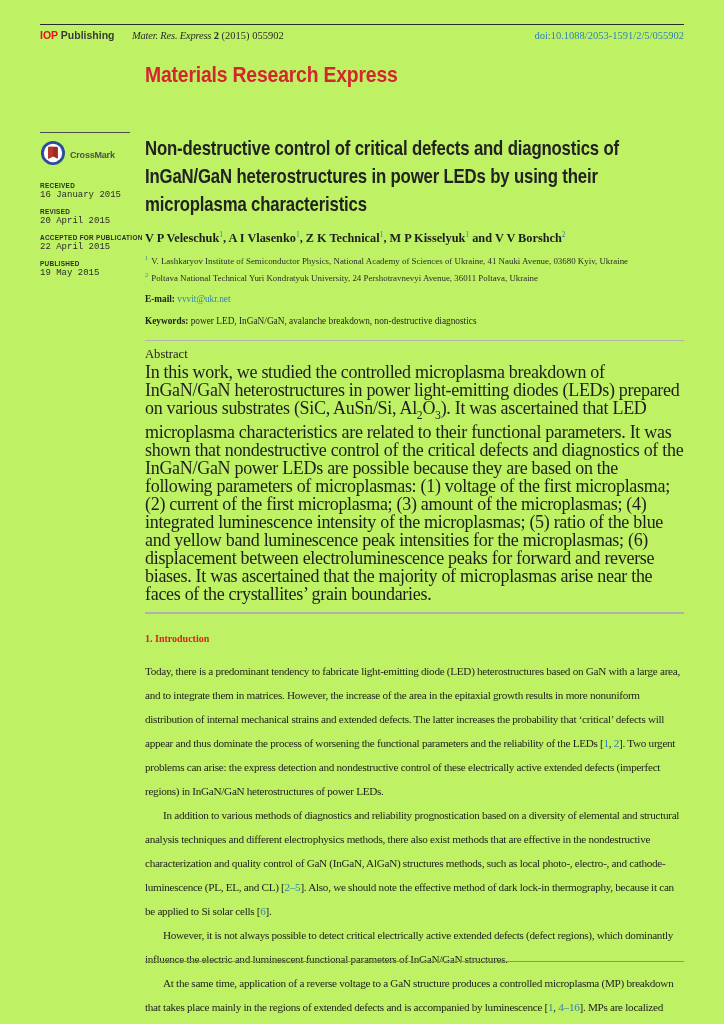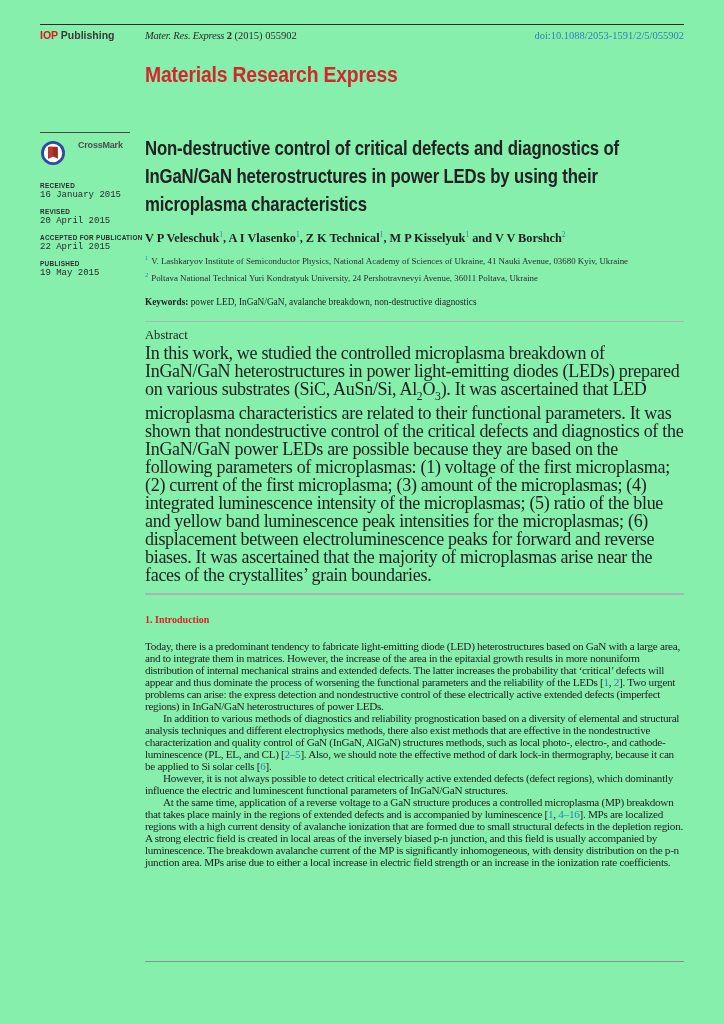--- a/index.html
+++ b/index.html
@@ -1,38 +1,38 @@
 <!DOCTYPE html>
 <html><head>
 <meta charset="utf-8">
 <style>
   * { margin:0; padding:0; box-sizing:border-box; }
   html,body { background:#ffffff; }
   .page {
-    position:relative; width:724px; height:1024px; background:#86efac;
+    position:relative; width:724px; height:1024px; background:#bef264;
     font-family:"Liberation Serif","DejaVu Serif",serif; color:#221f20;
     overflow:hidden;
   }
   
   .topline { position:absolute; left:40px; top:24px; width:644px; border-top:1.6px solid #2a2a2a; }
   .hdr-row { position:absolute; left:40px; top:29px; width:644px; height:14px; }
   .brand { position:absolute; left:0; top:0; font-family:"Liberation Sans",sans-serif; font-size:10.5px; font-weight:bold; color:#3a3a3a; }
   .brand .iop { color:#e3131b; }
-  .citation { position:absolute; left:105px; top:0.5px; font-size:10.5px; color:#2b2b2b; }
+  .citation { position:absolute; left:92px; top:0.5px; font-size:10.5px; color:#2b2b2b; }
   .citation i { letter-spacing:-0.2px; }
   .doi { position:absolute; right:0; top:0.5px; font-size:10.5px; color:#3080b5; text-decoration:none; }
   .journal-title {
     position:absolute; left:145px; top:62px;
     font-family:"Liberation Sans",sans-serif; font-weight:bold; font-size:22px; color:#d3272e;
     transform:scaleX(0.88); transform-origin:left top; letter-spacing:-0.2px; white-space:nowrap;
   }
   
   .sidebar { position:absolute; left:40px; top:132px; width:98px; }
   .sidebar-rule { border-top:1.4px solid #4a4a4a; width:90px; margin-bottom:7px; }
-  .crossmark { display:flex; align-items:flex-start; gap:12px; margin-bottom:12px; cursor:pointer; }
+  .crossmark { display:flex; align-items:center; gap:4px; margin-bottom:12px; cursor:pointer; }
   .crossmark-label { font-family:"Liberation Sans",sans-serif; font-weight:bold; font-size:9px; color:#4d4d4d; letter-spacing:-0.2px; }
   .date-item { margin-bottom:8px; }
   .date-label { font-family:"Liberation Sans",sans-serif; font-weight:bold; font-size:6.4px; letter-spacing:0.3px; color:#2b2b2b; white-space:nowrap; }
   .date-value { font-size:9px; color:#2b2b2b; margin-top:1px;font-family:Liberation Mono, monospace; }
   
   .main { position:absolute; left:145px; top:134px; width:539px; }
   .paper-label { font-family:"Liberation Sans",sans-serif; font-weight:bold; font-size:9.5px; letter-spacing:0.8px; color:#2b2b2b; margin-bottom:13px; }
   .title {
     font-family:"Liberation Sans",sans-serif; font-weight:bold; font-size:21px; line-height:28px; color:#222;
     width:676px; transform:scaleX(0.7974); transform-origin:left top; letter-spacing:-0.2px;
@@ -44,21 +44,21 @@
   .affil sup { font-size:6.5px; color:#3080b5; margin-right:3px; }
   .email-line { font-size:9.3px; margin-top:9px; }
   .kw-line { font-size:9.3px; margin-top:12px; }
   .lbl-bold { font-weight:bold; color:#1e1e1e; }
   a.plain-link { color:#3080b5; text-decoration:none; }
   .divider1 { border-top:1px solid #b3b3b3; margin-top:14px; }
   .divider2 { border-top:2.4px solid #b0b0b0; margin-top:9px; }
   .abstract-h { font-size:12.6px; font-weight:normal; margin-top:6px; color:#1e1e1e; }
   .abstract-body { font-size:18px; line-height:17.9px; letter-spacing:-0.3px; color:#1e1e1e; margin-top:2px; }
   .section-h { font-size:10px; font-weight:bold; color:#dd2026; margin-top:19px; margin-bottom:15px; }
-  .body-p { font-size:11.2px; line-height:12px; letter-spacing:-0.3px; color:#1e1e1e; }
+  .body-p { font-size:11.2px; line-height:24px; letter-spacing:-0.3px; color:#1e1e1e; }
   .body-p.indent { text-indent:18px; }
   sub { font-size:0.65em; }
   sup { font-size:0.65em; }
   .ref-link { color:#3080b5; cursor:pointer; }
   
   .footer { position:absolute; left:145px; top:961px; width:539px; }
   .footer-rule { border-top:1px solid #8f8f8f; }
   .copyright { font-size:9.3px; color:#2b2b2b; margin-top:3px; }
 </style>
 </head>
@@ -105,20 +105,21 @@
       <div class="date-label">PUBLISHED</div>
       <div class="date-value">19 May 2015</div>
     </div>
   </div>
 
   <div class="main">
     <h1 class="title">Non-destructive control of critical defects and diagnostics of InGaN/GaN heterostructures in power LEDs by using their microplasma characteristics</h1>
     <div class="authors"><span>V P Veleschuk</span><sup>1</sup><span>, A I Vlasenko</span><sup>1</sup><span>, Z K Technical</span><sup>1</sup><span>, M P Kisselyuk</span><sup>1</sup><span> and V V Borshch</span><sup>2</sup></div>
     <div class="affil"><sup>1</sup><span>V. Lashkaryov Institute of Semiconductor Physics, National Academy of Sciences of Ukraine, 41 Nauki Avenue, 03680 Kyiv, Ukraine</span></div>
     <div class="affil"><sup>2</sup><span>Poltava National Technical Yuri Kondratyuk University, 24 Pershotravnevyi Avenue, 36011 Poltava, Ukraine</span></div>
+    <div class="email-line"><span class="lbl-bold">E-mail: </span><a class="plain-link" href="#">vvvit@ukr.net</a></div>
     <div class="kw-line"><span class="lbl-bold">Keywords: </span><span>power LED, InGaN/GaN, avalanche breakdown, non-destructive diagnostics</span></div>
     <div class="divider1"></div>
     <div class="abstract-h">Abstract</div>
     <div class="abstract-body"><span>In this work, we studied the controlled microplasma breakdown of InGaN/GaN heterostructures in power light-emitting diodes (LEDs) prepared on various substrates (SiC, AuSn/Si, Al</span><sub>2</sub><span>O</span><sub>3</sub><span>). It was ascertained that LED microplasma characteristics are related to their functional parameters. It was shown that nondestructive control of the critical defects and diagnostics of the InGaN/GaN power LEDs are possible because they are based on the following parameters of microplasmas: (1) voltage of the first microplasma; (2) current of the first microplasma; (3) amount of the microplasmas; (4) integrated luminescence intensity of the microplasmas; (5) ratio of the blue and yellow band luminescence peak intensities for the microplasmas; (6) displacement between electroluminescence peaks for forward and reverse biases. It was ascertained that the majority of microplasmas arise near the faces of the crystallites’ grain boundaries.</span></div>
     <div class="divider2"></div>
     <h2 class="section-h">1. Introduction</h2>
     <p class="body-p"><span>Today, there is a predominant tendency to fabricate light-emitting diode (LED) heterostructures based on GaN with a large area, and to integrate them in matrices. However, the increase of the area in the epitaxial growth results in more nonuniform distribution of internal mechanical strains and extended defects. The latter increases the probability that ‘critical’ defects will appear and thus dominate the process of worsening the functional parameters and the reliability of the LEDs [</span><a class="ref-link">1</a><span>, </span><a class="ref-link">2</a><span>]. Two urgent problems can arise: the express detection and nondestructive control of these electrically active extended defects (imperfect regions) in InGaN/GaN heterostructures of power LEDs.</span></p>
     <p class="body-p indent"><span>In addition to various methods of diagnostics and reliability prognostication based on a diversity of elemental and structural analysis techniques and different electrophysics methods, there also exist methods that are effective in the nondestructive characterization and quality control of GaN (InGaN, AlGaN) structures methods, such as local photo-, electro-, and cathode-luminescence (PL, EL, and CL) [</span><a class="ref-link">2–5</a><span>]. Also, we should note the effective method of dark lock-in thermography, because it can be applied to Si solar cells [</span><a class="ref-link">6</a><span>].</span></p>
     <p class="body-p indent"><span>However, it is not always possible to detect critical electrically active extended defects (defect regions), which dominantly influence the electric and luminescent functional parameters of InGaN/GaN structures.</span></p>
     <p class="body-p indent"><span>At the same time, application of a reverse voltage to a GaN structure produces a controlled microplasma (MP) breakdown that takes place mainly in the regions of extended defects and is accompanied by luminescence [</span><a class="ref-link">1</a><span>, </span><a class="ref-link">4–16</a><span>]. MPs are localized regions with a high current density of avalanche ionization that are formed due to small structural defects in the depletion region. A strong electric field is created in local areas of the inversely biased p-n junction, and this field is usually accompanied by luminescence. The breakdown avalanche current of the MP is significantly inhomogeneous, with density distribution on the p-n junction area. MPs arise due to either a local increase in electric field strength or an increase in the ionization rate coefficients.</span></p>

